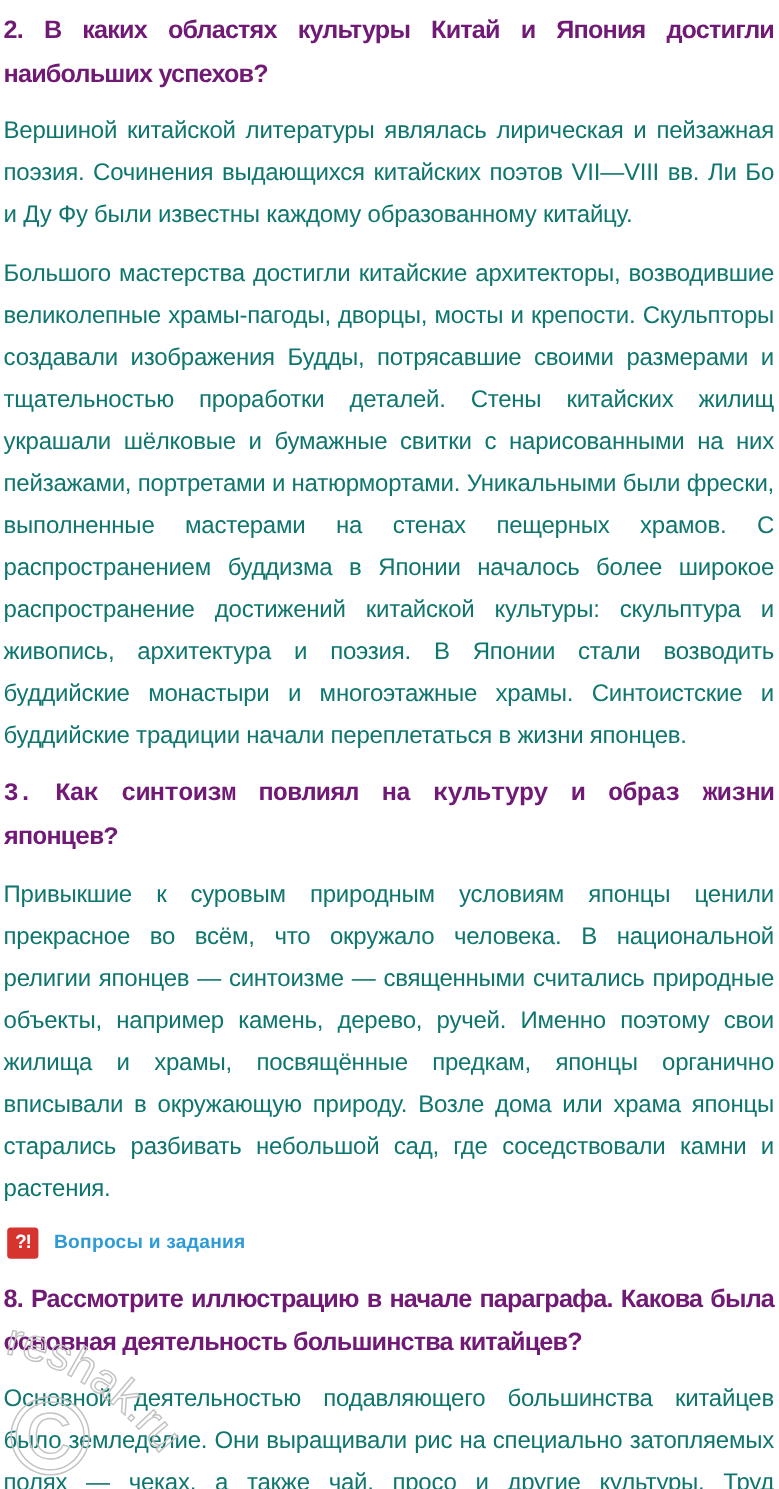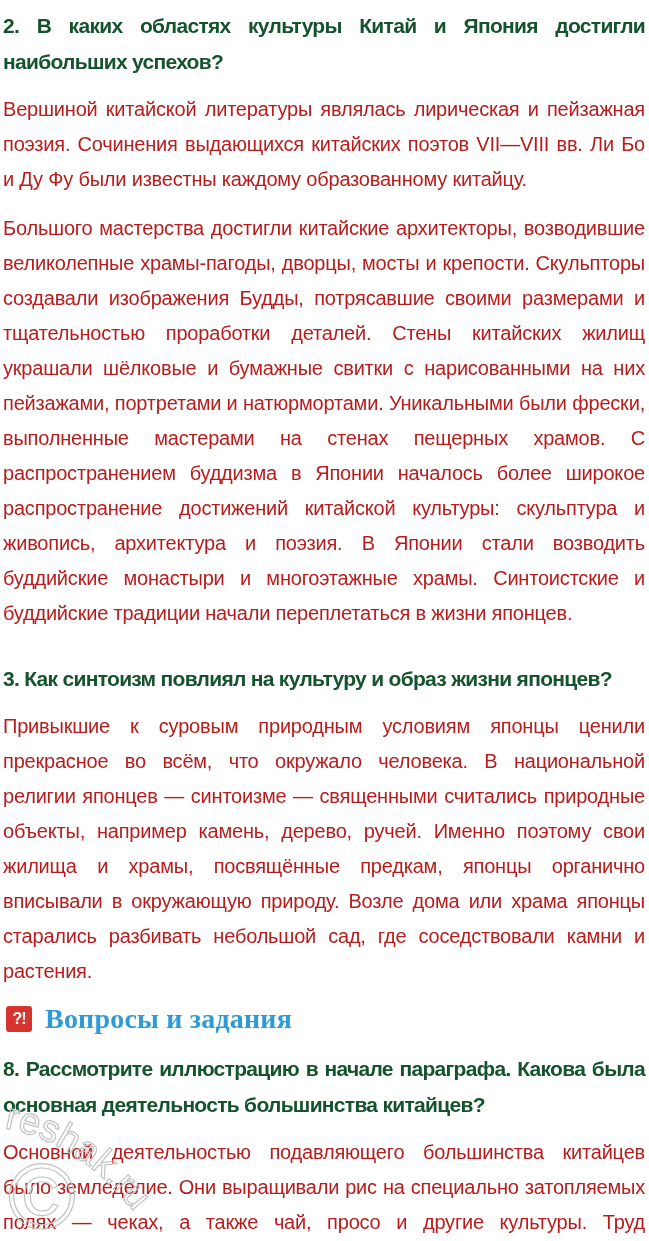--- a/index.html
+++ b/index.html
@@ -13,34 +13,34 @@
     color: #141414;
   }
   .page {
     position: relative;
     z-index: 1;
     padding: 8px 4px 0 3px;
   }
   h2.q-heading {
     font-size: 21px;
     font-weight: 700;
-    color: #14532d;
+    color: #701a75;
     line-height: 36px;
     letter-spacing: -0.7px;
     text-align: justify;
     margin: 0 0 12px 0;
   }
-  h2.q-heading.mt { margin-top: 30px; }
+  h2.q-heading.mt { margin-top: 14px; font-family: Liberation Mono, monospace; }
   p.body-par {
     font-size: 20px;
     line-height: 35px;
     letter-spacing: -0.2px;
     text-align: justify;
     margin: 0 0 14px 0;
-    color: #b91c1c;
+    color: #0f766e;
   }
   .section-header {
     display: flex;
     align-items: center;
     gap: 13px;
     margin: 12px 0 16px 3px;
   }
   .qbadge {
     width: 26px;
     height: 26px;
@@ -49,24 +49,23 @@
     align-items: center;
     justify-content: center;
     color: #ffffff;
     font-weight: 700;
     font-size: 16px;
     letter-spacing: -1px;
     flex: 0 0 auto;
     font-family: "Liberation Sans", sans-serif;
   }
   .section-title {
-    font-size: 28px;
+    font-size: 16px;
     font-weight: 700;
     letter-spacing: 0.2px;
-    font-family: Liberation Serif, serif;
   }
   .watermark {
     position: absolute;
     left: 0;
     top: 1086px;
     z-index: 2;
     pointer-events: none;
   }
   .watermark text {
     fill: none;

